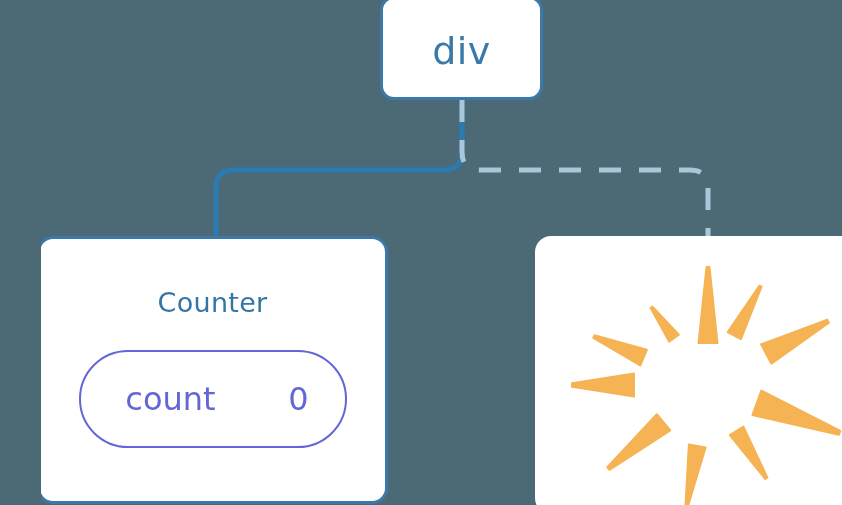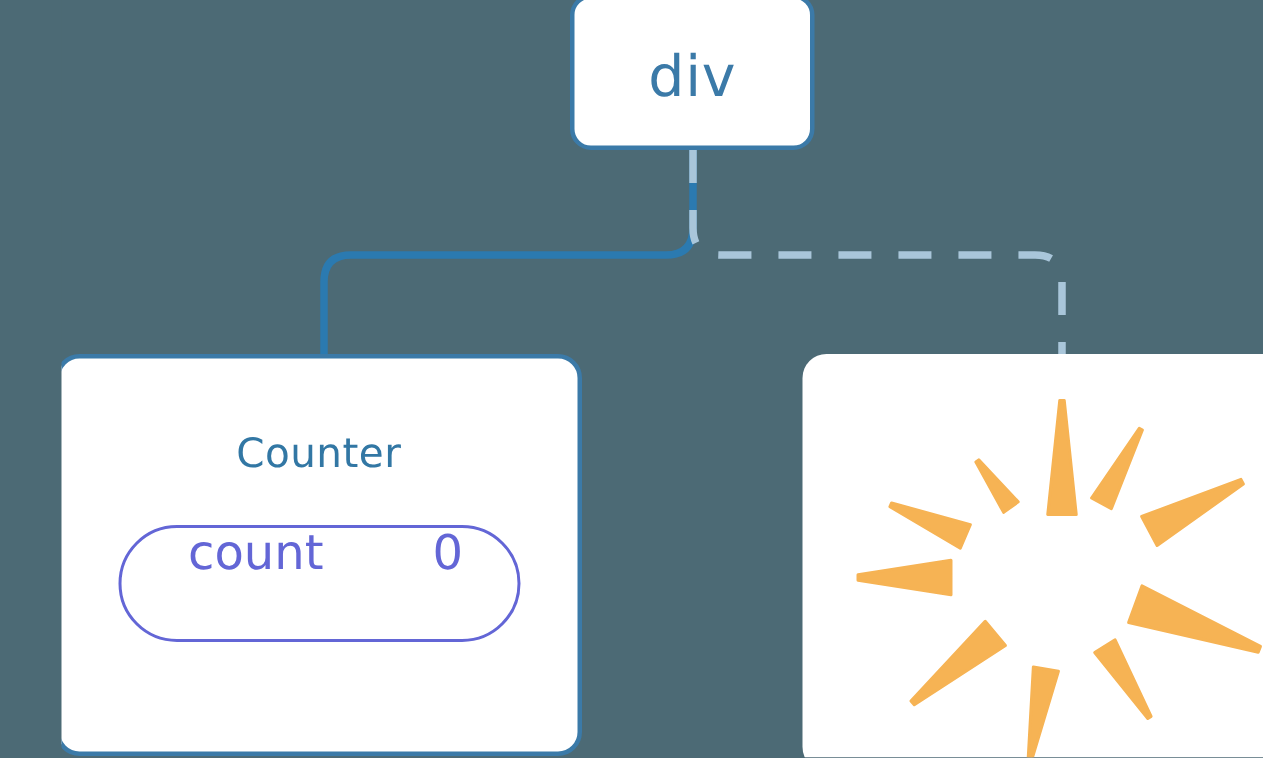--- a/index.html
+++ b/index.html
@@ -70,23 +70,23 @@
     font-size: 27px;
     color: #3277a4;
     margin-top: 50px;
     letter-spacing: 0.3px;
     line-height: 1;
   }
 
   
   .pill {
     margin-top: 34px;
-    height: 78px;
+    height: 98px;
     display: flex;
-    align-items: flex-start;
+    align-items: center;
     border: 2px solid #6366d6;
     border-radius: 49px;
     box-sizing: border-box;
     background: transparent;
   }
   .pill-key,
   .pill-val {
     display: flex;
     align-items: center;
     justify-content: center;

